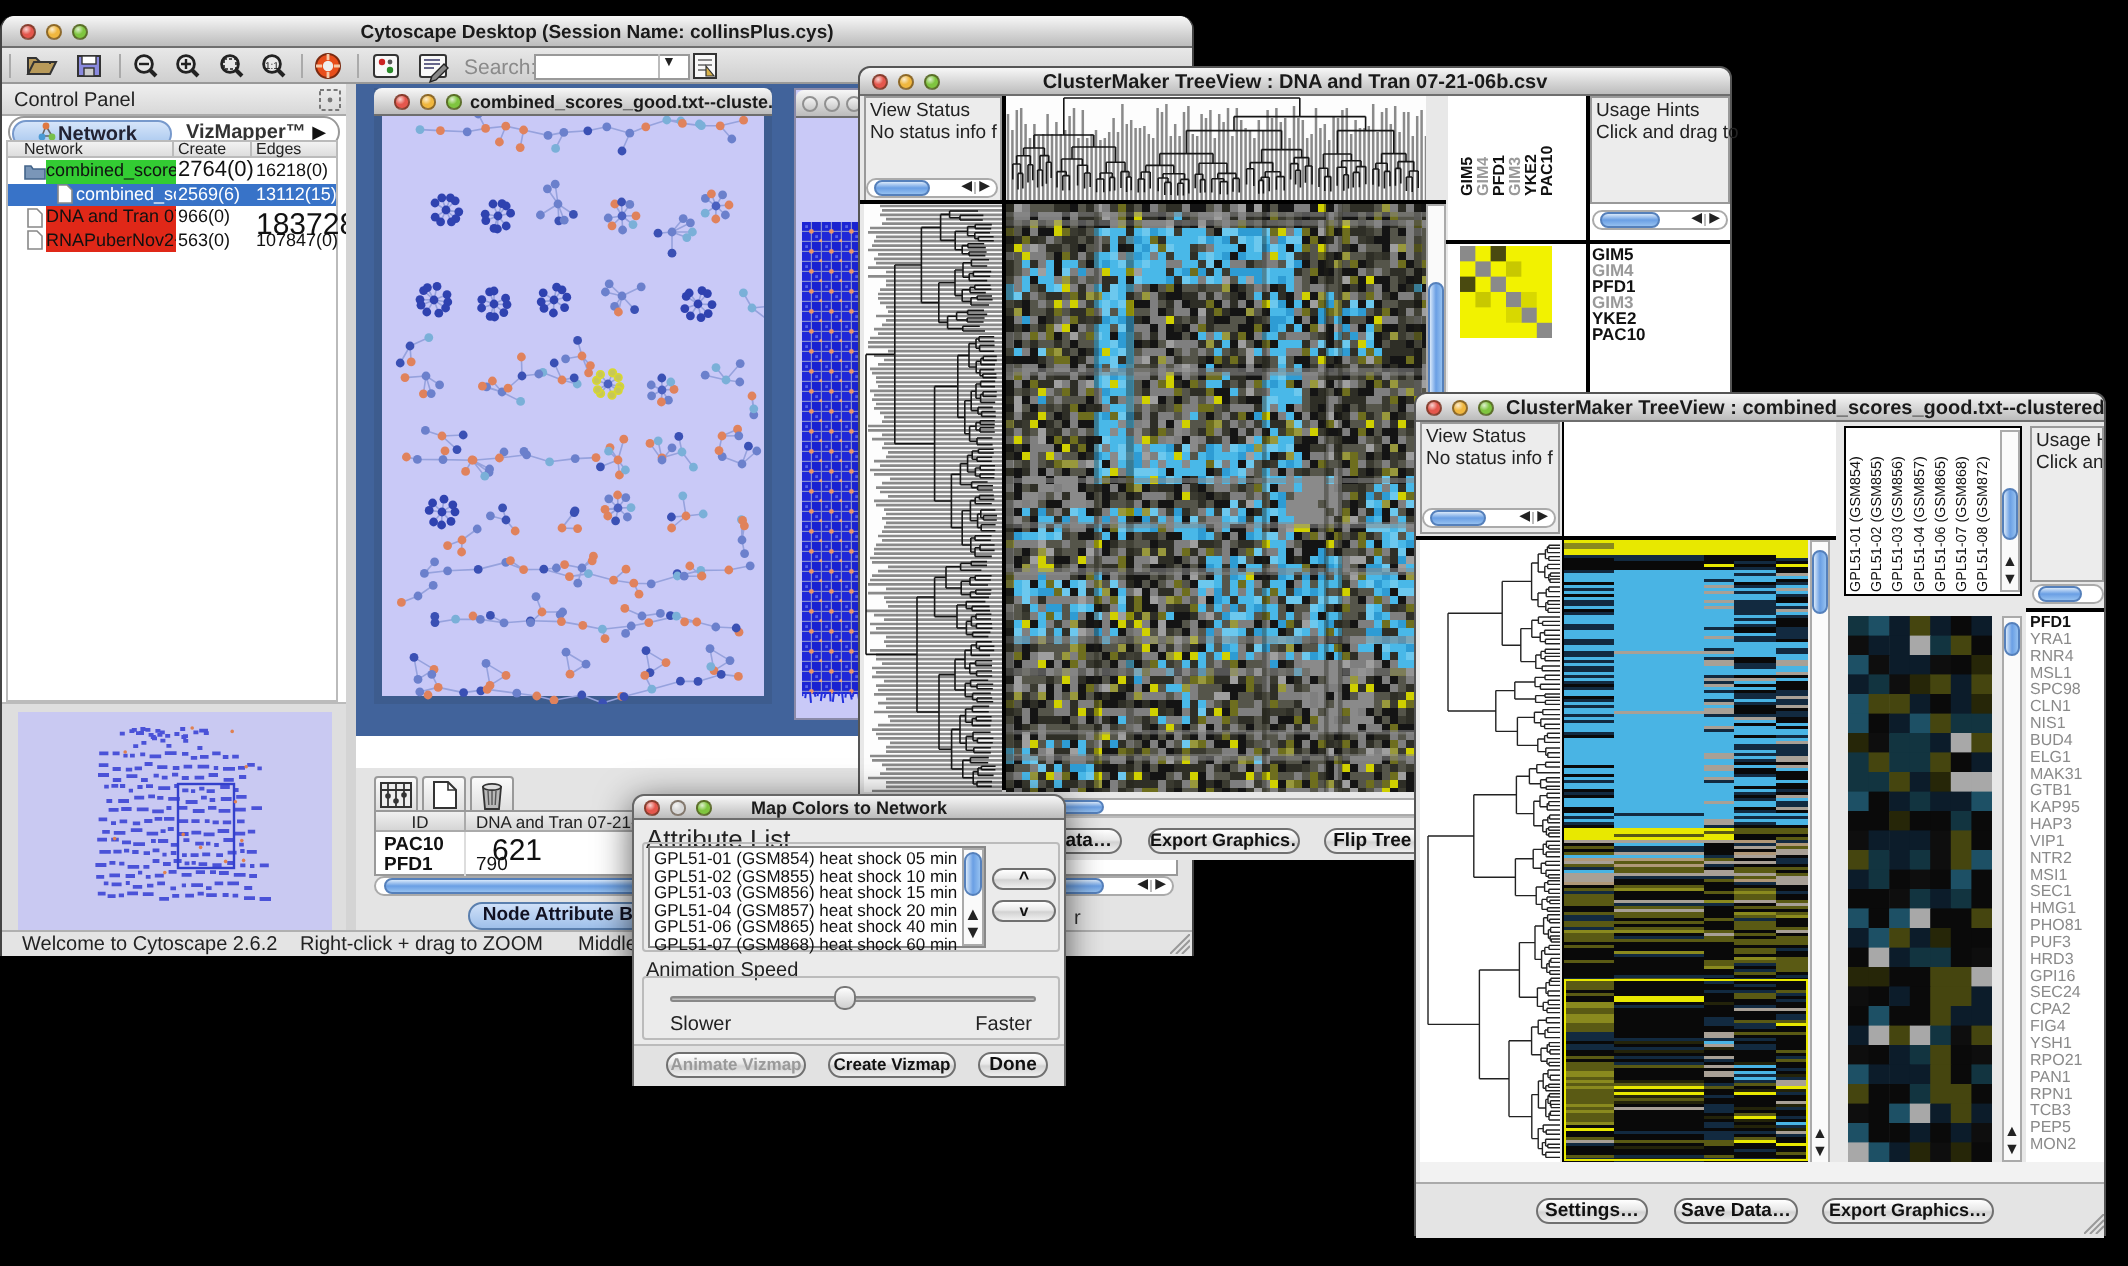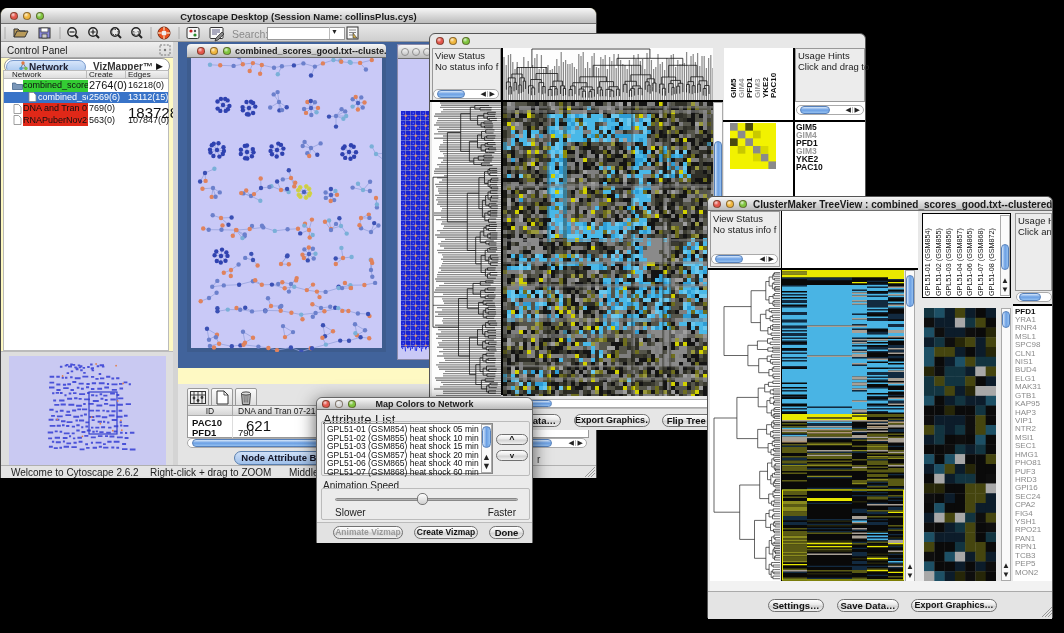--- a/index.html
+++ b/index.html
@@ -1,13 +1,13 @@
 <!DOCTYPE html>
 <html><head><meta charset="utf-8"><title>s</title><style>html,body{margin:0;padding:0;background:#000;width:1064px;height:633px;overflow:hidden;font-family:"Liberation Sans",sans-serif}*{box-sizing:border-box}.abs{position:absolute}.ttl{position:absolute;overflow:hidden;background:linear-gradient(#f7f7f7,#d2d2d2 62%,#bcbcbc);border-bottom:1px solid #6e6e6e}.tx{position:absolute;left:0;right:0;top:0;bottom:0;text-align:center;font-weight:bold;color:#1a1a1a;white-space:nowrap}</style></head><body>
-<div class="abs" style="left:0;top:8px;width:597px;height:470px;background:#fef9c3;border-radius:7px 7px 0 0;border:1px solid #444;border-top:none">
+<div class="abs" style="left:0;top:8px;width:597px;height:470px;background:#ffffff;border-radius:7px 7px 0 0;border:1px solid #444;border-top:none">
     <div class="ttl" style="left:0;top:0;width:595px;height:16px;border-radius:7px 7px 0 0">
       <div class="tx" style="line-height:17px;font-size:9.5px">Cytoscape Desktop (Session Name: collinsPlus.cys)</div>
     </div>
     <div class="abs" style="left:8.7px;top:3.7px;width:8.6px;height:8.6px;border-radius:50%;background:radial-gradient(circle at 35% 28%,rgba(255,255,255,0.75) 0%,rgba(255,255,255,0) 45%),#e4574d;border:0.5px solid rgba(60,40,20,0.55)"></div>
     <div class="abs" style="left:21.7px;top:3.7px;width:8.6px;height:8.6px;border-radius:50%;background:radial-gradient(circle at 35% 28%,rgba(255,255,255,0.75) 0%,rgba(255,255,255,0) 45%),#f0b73f;border:0.5px solid rgba(60,40,20,0.55)"></div>
     <div class="abs" style="left:34.7px;top:3.7px;width:8.6px;height:8.6px;border-radius:50%;background:radial-gradient(circle at 35% 28%,rgba(255,255,255,0.75) 0%,rgba(255,255,255,0) 45%),#7fc53f;border:0.5px solid rgba(60,40,20,0.55)"></div>
     <div class="abs" style="left:0;top:16px;width:595px;height:18px;background:linear-gradient(#e8e8e8,#cfcfcf);border-bottom:1px solid #999"></div>
     <svg width="595" height="18" viewBox="0 0 595 18" style="position:absolute;left:0px;top:16px;">
       <path stroke="#aaa" stroke-width="1" d="M4 3V15"></path>
       <path stroke="#aaa" stroke-width="1" d="M59 3V15"></path>
@@ -83,21 +83,21 @@
       <svg width="9" height="10" viewBox="0 0 9 10" style="position:absolute;left:24px;top:21.2px;">
         <path fill="#fff" stroke="#888" stroke-width="0.8" d="M1 9.5V0.5h4.5L8 3v6.5z"></path>
       </svg>
       <div class="abs" style="left:34px;top:20.5px;width:50px;height:11.5px;font-size:9px;color:#fff;line-height:11.5px;white-space:nowrap;overflow:hidden">combined_sco</div>
       <div class="abs" style="left:85px;top:20.5px;height:11.5px;font-size:9px;color:#fff;line-height:11.5px">2569(6)</div>
       <div class="abs" style="left:124px;top:20.5px;height:11.5px;font-size:9px;color:#fff;line-height:11.5px">13112(15)</div>
       <svg width="9" height="10" viewBox="0 0 9 10" style="position:absolute;left:9px;top:32.7px;">
         <path fill="#fff" stroke="#888" stroke-width="0.8" d="M1 9.5V0.5h4.5L8 3v6.5z"></path>
       </svg>
       <div class="abs" style="left:19px;top:32.0px;width:65px;height:11.5px;background:#e02818;font-size:9px;color:#111;line-height:11.5px;white-space:nowrap;overflow:hidden">DNA and Tran 07</div>
-      <div class="abs" style="left:85px;top:32.0px;height:11.5px;font-size:9px;color:#111;line-height:11.5px">769(0)</div>
+      <div class="abs" style="left:85px;top:32.0px;height:11.5px;font-size:9px;color:#111;line-height:11.5px">966(0)</div>
       <div class="abs" style="left:124px;top:36px;height:11.5px;font-size:15px;color:#111;line-height:11.5px">183728(0)</div>
       <svg width="9" height="10" viewBox="0 0 9 10" style="position:absolute;left:9px;top:44.2px;">
         <path fill="#fff" stroke="#888" stroke-width="0.8" d="M1 9.5V0.5h4.5L8 3v6.5z"></path>
       </svg>
       <div class="abs" style="left:19px;top:43.5px;width:65px;height:11.5px;background:#e02818;font-size:9px;color:#111;line-height:11.5px;white-space:nowrap;overflow:hidden">RNAPuberNov2+</div>
       <div class="abs" style="left:85px;top:43.5px;height:11.5px;font-size:9px;color:#111;line-height:11.5px">563(0)</div>
       <div class="abs" style="left:124px;top:43.5px;height:11.5px;font-size:9px;color:#111;line-height:11.5px">107847(0)</div>
     </div>
     <div class="abs" style="left:0;top:343px;width:172px;height:120px;background:#dedede;border-top:1px solid #bbb"></div>
     <div class="abs" style="left:8px;top:348px;width:157px;height:111px;background:#c9c9f2;overflow:hidden">
@@ -567,20 +567,23 @@
     <div class="abs" style="left:0;top:457px;width:595px;height:13px;background:#e4e4e4;border-top:1px solid #b0b0b0">
       <span class="abs" style="left:10px;top:1px;font-size:10px;color:#222">Welcome to Cytoscape 2.6.2</span>
       <span class="abs" style="left:149px;top:1px;font-size:10px;color:#222">Right-click + drag  to  ZOOM</span>
       <span class="abs" style="left:288px;top:1px;font-size:10px;color:#222">Middle-</span>
     </div>
     <svg width="10" height="10" viewBox="0 0 10 10" style="position:absolute;left:584px;top:459px;">
       <path stroke="#999" stroke-width="1" d="M0 10L10 0M3 10L10 3M6 10L10 6"></path>
     </svg>
   </div>
 <div class="abs" style="left:429px;top:33px;width:437px;height:397px;background:#e8e8e8;border:1px solid #555;border-radius:6px 6px 0 0">
+    <div class="ttl" style="left:0;top:0;width:435px;height:14px;border-radius:6px 6px 0 0">
+      <div class="tx" style="font-size:10px;line-height:15px">ClusterMaker TreeView : DNA and Tran 07-21-06b.csv</div>
+    </div>
     <div class="abs" style="left:5.8px;top:2.8px;width:8.4px;height:8.4px;border-radius:50%;background:radial-gradient(circle at 35% 28%,rgba(255,255,255,0.75) 0%,rgba(255,255,255,0) 45%),#e4574d;border:0.5px solid rgba(60,40,20,0.55)"></div>
     <div class="abs" style="left:18.8px;top:2.8px;width:8.4px;height:8.4px;border-radius:50%;background:radial-gradient(circle at 35% 28%,rgba(255,255,255,0.75) 0%,rgba(255,255,255,0) 45%),#f0b73f;border:0.5px solid rgba(60,40,20,0.55)"></div>
     <div class="abs" style="left:31.8px;top:2.8px;width:8.4px;height:8.4px;border-radius:50%;background:radial-gradient(circle at 35% 28%,rgba(255,255,255,0.75) 0%,rgba(255,255,255,0) 45%),#7fc53f;border:0.5px solid rgba(60,40,20,0.55)"></div>
     <div class="abs" style="left:2px;top:14px;width:69px;height:53px;background:#ececec;border:1px solid #999">
       <span class="abs" style="left:2px;top:1px;font-size:9.5px;color:#222;white-space:nowrap">View Status</span>
       <span class="abs" style="left:2px;top:12px;font-size:9.5px;color:#222;white-space:nowrap">No status info f</span>
     </div>
     <div class="abs" style="left:3px;top:55px;width:66px;height:10px;background:#fff;border:1px solid #aaa;border-radius:5.0px;">
       <div class="abs" style="left:3px;top:0px;width:28px;height:8px;border-radius:4.0px;background:linear-gradient(#d8e8fa,#6a9fe4 50%,#94c0f0);border:1px solid #5580bb"></div>
       <div class="abs" style="right:12px;top:0;font-size:7px;line-height:8px;color:#222">◀</div>

